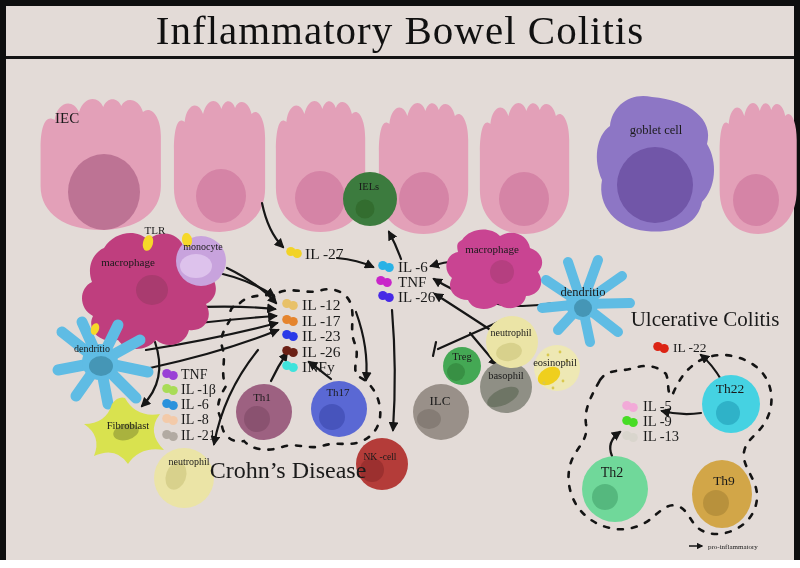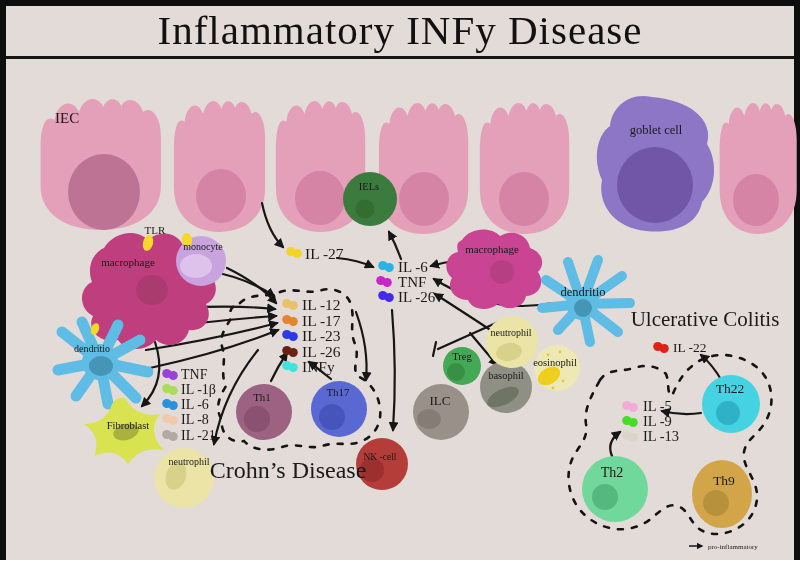--- a/index.html
+++ b/index.html
@@ -12,21 +12,21 @@
   .title-rule{position:absolute;left:6px;right:6px;top:56px;height:3px;background:#141414;}
   svg.scene{position:absolute;left:0;top:0;}
   svg text{font-family:"Liberation Serif","DejaVu Serif",serif;fill:#1a1a1a;}
   .mid{text-anchor:middle;}
 </style>
 </head>
 <body>
 
 <div class="stage">
   <div class="frame"></div>
-  <div class="title">Inflammatory INFy Disease</div>
+  <div class="title">Inflammatory Bowel Colitis</div>
   <div class="title-rule"></div>
 
   <svg class="scene" width="800" height="568" viewBox="0 0 800 568">
     <defs>
       <marker id="ah" viewBox="0 0 10 10" refX="8" refY="5" markerWidth="4.5" markerHeight="4.5" orient="auto-start-reverse">
         <path d="M0,0 L10,5 L0,10 z" fill="#161616"></path>
       </marker>
       <path id="villus" d="M2,58 C2,36 6,24 13,30 C15,12 27,8 32,22 C36,6 47,5 51,17 C54,7 62,7 65,16 C69,6 79,9 82,22 C88,15 96,26 96,46 L96,96 C96,124 76,140 49,140 C22,140 2,124 2,96 Z"></path>
       <g id="blob">
         <circle cx="-3.2" cy="-0.5" r="4.6"></circle>

